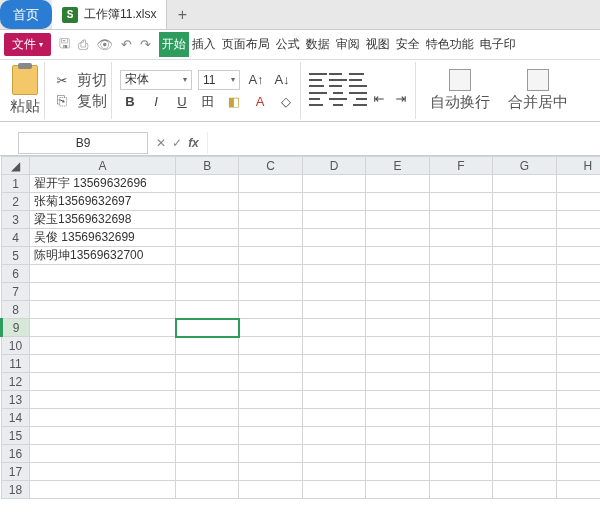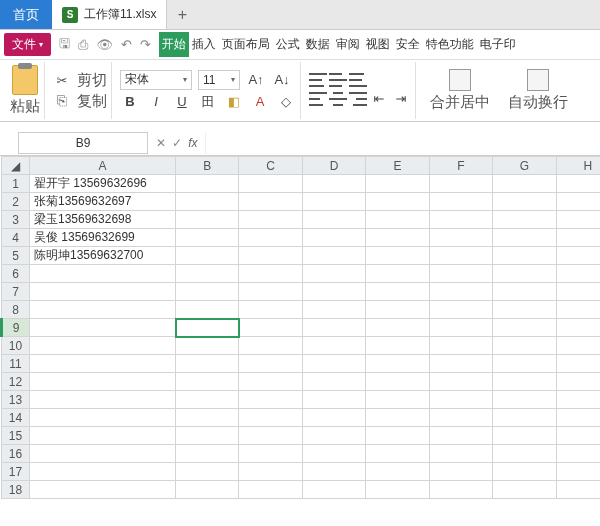--- a/index.html
+++ b/index.html
@@ -1,20 +1,20 @@
 <!DOCTYPE html>
 <html><head>
 <meta charset="utf-8">
 <style>
 * { margin: 0; padding: 0; box-sizing: border-box; font-family: "Microsoft YaHei", sans-serif; }
 body { background: #fff; width: 600px; height: 526px; overflow: hidden; font-size: 12px; color: #333; }
 
 
 .titlebar { height: 30px; background: #e8e8e8; display: flex; align-items: stretch; border-bottom: 1px solid #ccc; }
-.home-tab { background: #2b7cd3; color: #fff; width: 52px; display: flex; align-items: center; justify-content: center; font-size: 13px; }
+.home-tab { background: #2b7cd3; color: #fff; width: 52px; display: flex; align-items: center; justify-content: center; font-size: 13px; border-radius: 10px; }
 .doc-tab { background: #fff; display: flex; align-items: center; padding: 0 10px; border-right: 1px solid #ccc; gap: 6px; }
 .xls-ico { width: 16px; height: 16px; background: #2e7d32; border-radius: 2px; color: #fff; font-size: 10px; display: flex; align-items: center; justify-content: center; font-weight: bold; }
 .new-tab { width: 30px; display: flex; align-items: center; justify-content: center; color: #666; font-size: 16px; }
 
 
 .menubar { height: 30px; background: #fff; display: flex; align-items: center; padding: 0 4px; border-bottom: 1px solid #ddd; gap: 2px; }
 .file-btn { background: #be185d; color: #fff; padding: 3px 8px; border-radius: 2px; display: flex; align-items: center; gap: 3px; font-size: 12px; }
 .file-btn::after { content: "▾"; font-size: 8px; }
 .qat { display: flex; gap: 8px; padding: 0 6px; color: #888; align-items: center; }
 .qat span { font-size: 13px; }
@@ -44,21 +44,21 @@
 .rgrp.align .row { gap: 2px; }
 .align-ico { width: 18px; height: 14px; display: flex; flex-direction: column; justify-content: space-between; }
 .align-ico i { display: block; height: 2px; background: #555; }
 .big-btn { display: flex; flex-direction: column; align-items: center; gap: 2px; padding: 0 6px; }
 .big-btn .ico { width: 22px; height: 22px; border: 1px solid #999; background: #f5f5f5; }
 
 
 .fxbar { height: 34px; display: flex; align-items: center; border-bottom: 1px solid #ccc; padding-top: 8px; }
 .namebox { width: 130px; border: 1px solid #ccc; height: 22px; display: flex; align-items: center; padding: 0 8px; margin-left: 18px; font-size: 12px; justify-content: center; }
 .fx-btns { display: flex; align-items: center; gap: 6px; padding: 0 8px; color: #888; font-size: 12px; }
-.fx-lbl { font-style: italic; color: #666; }
+.fx-lbl { font-style: italic; color: #666; font-weight: bold; }
 .formula { flex: 1; border-left: 1px solid #eee; height: 22px; }
 
 
 .grid-wrap { position: relative; }
 .grid { border-collapse: collapse; table-layout: fixed; width: 620px; }
 .grid th,.grid td { border: 1px solid #d4d4d4; height: 18px; font-size: 12px; font-weight: normal; }
 .grid thead th { background: #e9edf0; color: #555; text-align: center; }
 .grid .rowh { background: #e9edf0; color: #555; text-align: center; width: 28px; }
 .grid .col-A { width: 146px; }
 .grid td.data { padding-left: 4px; text-align: left; white-space: nowrap; }
@@ -175,25 +175,25 @@
           <i style="width:80%;margin-left:auto"></i>
         </span>
       <span class="fbtn">⇤</span>
       <span class="fbtn">⇥</span>
     </div>
   </div>
   <div class="rgrp" style="border-right:none">
     <div class="row">
       <div class="big-btn">
           <div class="ico"></div>
-          <span class="lbl">合并居中</span>
+          <span class="lbl">自动换行</span>
         </div>
       <div class="big-btn">
           <div class="ico"></div>
-          <span class="lbl">自动换行</span>
+          <span class="lbl">合并居中</span>
         </div>
     </div>
   </div>
 </div>
 
 <div class="fxbar">
   <div class="namebox">
       <span>B9</span>
     </div>
   <div class="fx-btns">

